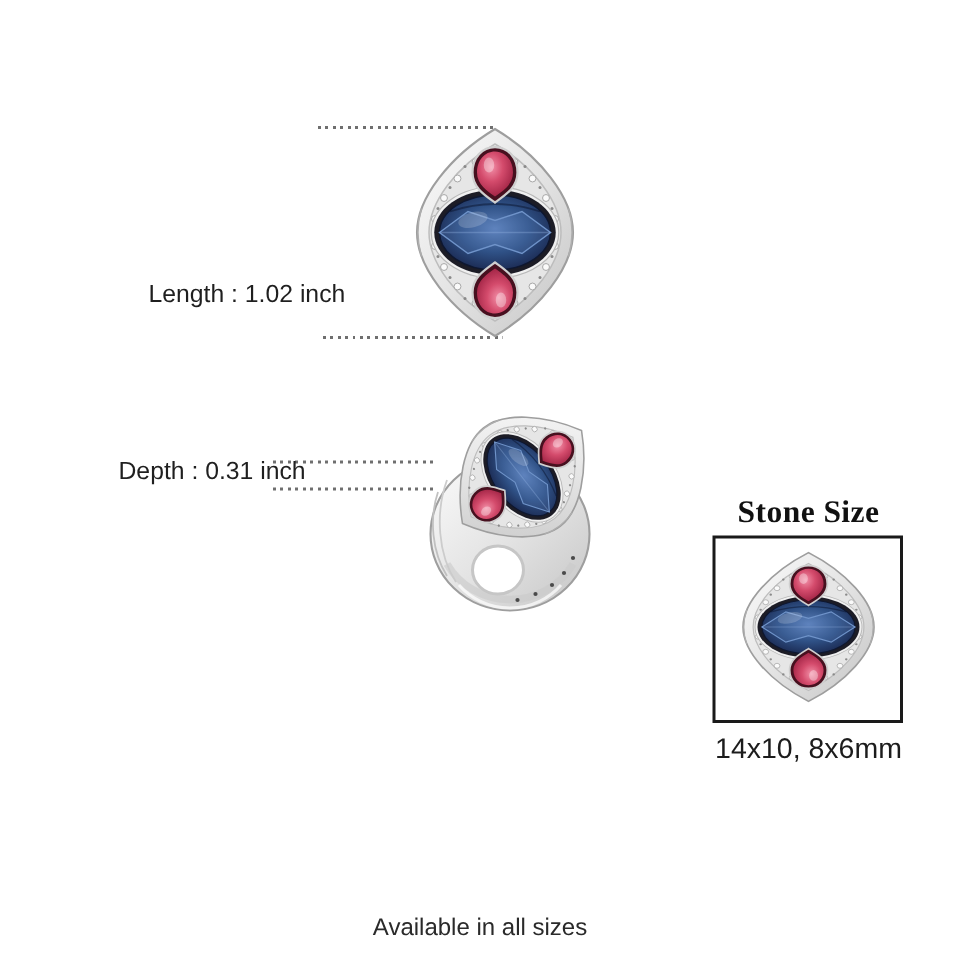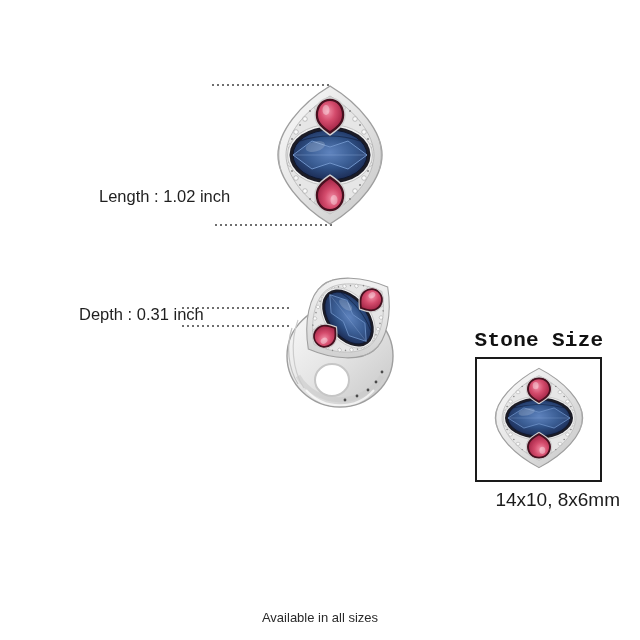--- a/index.html
+++ b/index.html
@@ -10,35 +10,35 @@
   .abs{position:absolute;}
   .mline{
     position:absolute;height:2px;
     background-image:repeating-linear-gradient(to right,#6f6f6f 0 2px,transparent 2px 5px);
   }
   .meas-label{
     position:absolute;font-size:16.5px;line-height:20px;color:#1f1f1f;white-space:nowrap;
   }
   .stone-title{
     position:absolute;left:460px;top:329px;width:158px;text-align:center;
-    font-family:Liberation Mono, monospace;font-weight:700;font-size:21px;color:#111;
+    font-family:Liberation Serif, serif;font-weight:700;font-size:21px;color:#111;
     letter-spacing:.3px;
   }
   .stone-box{
     position:absolute;left:475px;top:357px;width:127px;height:125px;
     box-sizing:border-box;border:2px solid #1a1a1a;background:#fff;
     display:flex;align-items:flex-start;justify-content:center;
   }
   .stone-dims{
-    position:absolute;left:458px;top:489px;width:162px;text-align:right;
+    position:absolute;left:458px;top:489px;width:162px;text-align:center;
     font-size:19px;color:#1c1c1c;white-space:nowrap;
   }
   .availability{
     position:absolute;left:0;top:610px;width:640px;text-align:center;
-    font-size:13px;color:#2a2a2a;
+    font-size:16px;color:#2a2a2a;
   }
   svg{display:block;}
 </style>
 </head>
 <body>
 
 <div class="canvas">
 
   <svg width="0" height="0" style="position:absolute" aria-hidden="true">
     <defs>

